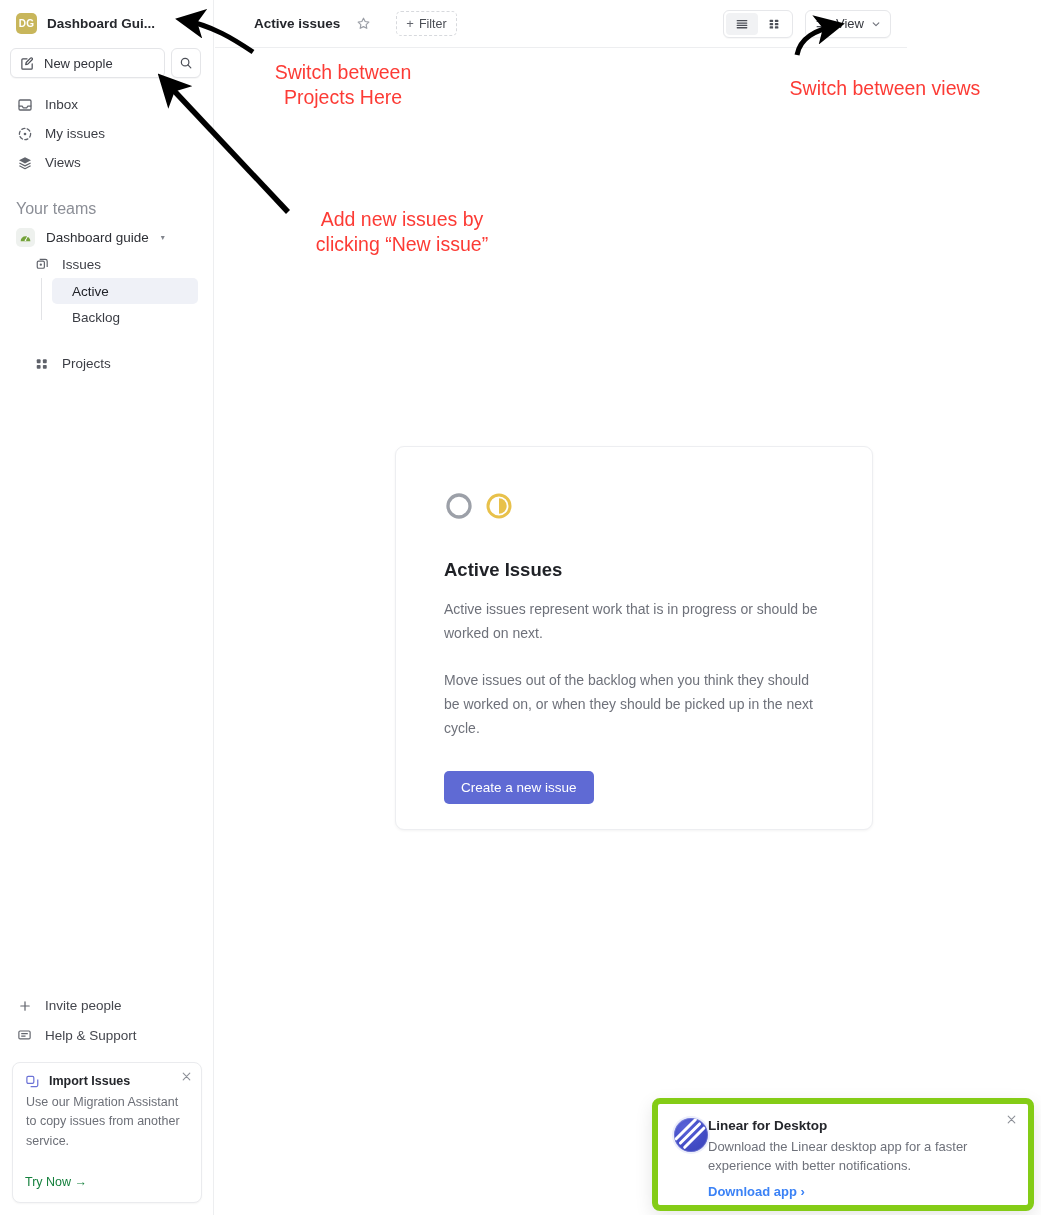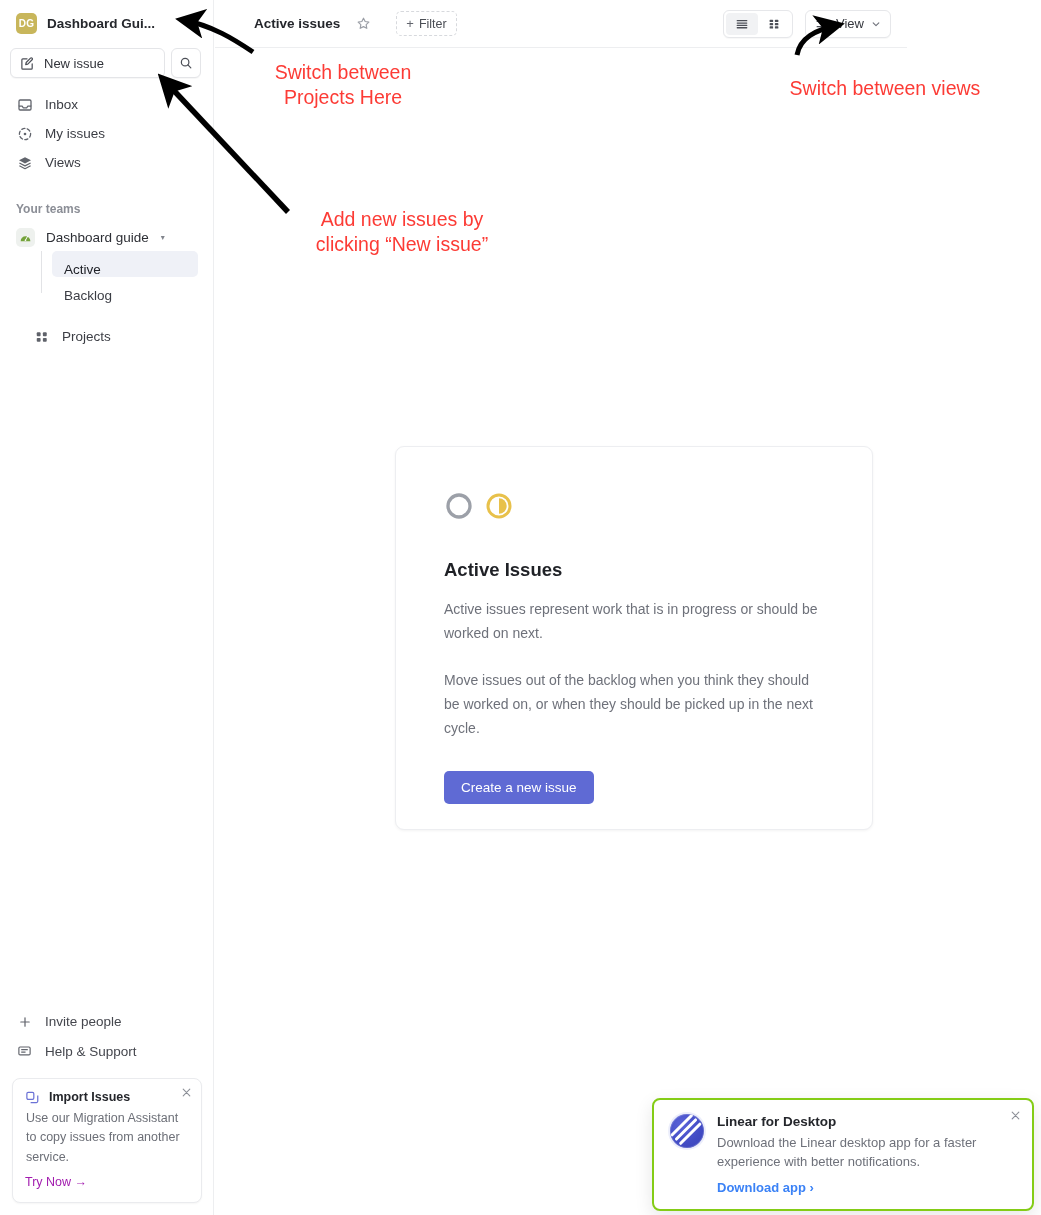--- a/index.html
+++ b/index.html
@@ -58,23 +58,23 @@
 
   .nav-group { margin-top: 12px; }
   .nav-item {
     display: flex; align-items: center; gap: 12px;
     height: 29px; padding: 0 10px 0 16px;
     font-size: 13.5px; color: #3b3d44;
   }
   .nav-item .ico { width: 17px; height: 17px; flex: none; display:flex; align-items:center; justify-content:center; color:#61646c; }
 
   .section-label {
-    font-size: 12px; color: #8b8e96;
+    font-size: 16px; color: #8b8e96;
     padding: 0 16px; margin-top: 22px; margin-bottom: 4px;
-    height: 20px; display: flex; align-items: center; font-weight: bold;
+    height: 20px; display: flex; align-items: center;
   }
   .team-row {
     display: flex; align-items: center; gap: 11px;
     height: 28px; padding: 0 10px 0 16px;
     font-size: 13.5px; color: #2d2f35; font-weight: 500;
   }
   .team-emoji {
     width: 19px; height: 19px; border-radius: 5px;
     background: #eef1ee; flex: none;
     display: flex; align-items: center; justify-content: center;
@@ -89,22 +89,22 @@
   }
   .sub-item .ico { width: 16px; height: 16px; flex:none; display:flex; align-items:center; justify-content:center; color:#5f626a; }
 
   .subsub-wrap { position: relative; padding-left: 0; }
   .subsub-rail {
     position: absolute; left: 41px; top: 0; bottom: 10px;
     width: 1px; background: #e2e3e6;
   }
   .subsub-item {
     margin-left: 52px; margin-right: 15px;
-    height: 26px; display: flex; align-items: flex-end;
-    padding-left: 12px; border-radius: 5px;
+    height: 26px; display: flex; align-items: center;
+    padding-left: 20px; border-radius: 5px;
     font-size: 13.5px; color: #3b3d44;
   }
   .subsub-item.selected { background: #eff1f7; color: #212329; }
 
   .sidebar-bottom { position: absolute; left: 0; bottom: 0; width: 214px; }
   .bottom-item {
     display: flex; align-items: center; gap: 12px;
     height: 30px; padding: 0 10px 0 16px;
     font-size: 13.5px; color: #45474e;
   }
@@ -119,21 +119,21 @@
   }
   .import-head {
     display: flex; align-items: center; gap: 9px;
     font-size: 12.5px; font-weight: 700; color: #24262b;
   }
   .import-body {
     font-size: 12.5px; color: #6c6f77; line-height: 1.55;
     margin-top: 4px; padding-left: 1px;
   }
   .import-link {
-    font-size: 12.5px; color: #a21caf; margin-top: 8px;
+    font-size: 12.5px; color: #15803d; margin-top: 24px;
     display: inline-block;
   }
   .import-close {
     position: absolute; right: 9px; top: 8px;
     color: #8d9098; font-size: 12px; line-height: 1;
   }
 
   
   #topbar {
     position: absolute; left: 215px; top: 0; right: 0; height: 48px;
@@ -194,24 +194,24 @@
     display: inline-flex; align-items: center; justify-content: center;
     height: 33px; padding: 0 17px; border-radius: 5px;
     background: #5f6ad4; color: #ffffff;
     font-size: 13.5px; font-weight: 500;
   }
 
   
   #toast {
     position: absolute; left: 652px; top: 1098px;
     width: 382px; height: 113px;
-    background: #ffffff; border: 2px solid #84cc16; border-radius: 8px;
+    background: #ffffff; border: 6px solid #84cc16; border-radius: 8px;
     box-shadow: 0 6px 18px rgba(16,18,24,.10);
     padding: 14px 16px 0 16px;
-    display: flex; gap: 13px;
+    display: flex; 
   }
   .toast-logo {
     width: 34px; height: 34px; border-radius: 50%; flex: none;
     background: radial-gradient(circle at 35% 30%, #5a63d8 0%, #414bc4 60%, #3a43b8 100%);
     position: relative; overflow: hidden;
     box-shadow: 0 0 0 2px #eceefb;
   }
   .toast-logo::before, .toast-logo::after {
     content: ""; position: absolute; background: #ffffff;
   }
@@ -259,21 +259,21 @@
     </div>
 
     <div class="action-row">
       <div class="new-issue-btn">
         <span style="display:flex">
           <svg width="15" height="15" viewBox="0 0 16 16" fill="none" stroke="#4c4f57" stroke-width="1.3" stroke-linecap="round" stroke-linejoin="round">
             <path d="M13 8.5V13a1 1 0 0 1-1 1H3a1 1 0 0 1-1-1V4a1 1 0 0 1 1-1h4.5"></path>
             <path d="M11.2 2.3a1.2 1.2 0 0 1 1.7 1.7L8.3 8.6l-2.2.5.5-2.2z"></path>
           </svg>
         </span>
-        <span>New issue</span>
+        <span>New people</span>
       </div>
       <div class="search-btn">
         <span style="display:flex">
           <svg width="14" height="14" viewBox="0 0 16 16" fill="none" stroke="#4c4f57" stroke-width="1.4" stroke-linecap="round">
             <circle cx="7" cy="7" r="4.3"></circle>
               <path d="M10.2 10.2 13.5 13.5"></path>
           </svg>
         </span>
       </div>
     </div>
@@ -316,20 +316,30 @@
         <svg width="13" height="13" viewBox="0 0 16 16">
           <path d="M2 12.5a6 6 0 1 1 12 0z" fill="#74a33b"></path>
           <path d="M8 11.2 10.6 6.5" stroke="#ffffff" stroke-width="1.2" stroke-linecap="round" fill="none"></path>
           <circle cx="8" cy="11.4" r="1" fill="#ffffff"></circle>
         </svg>
       </span>
       <span>Dashboard guide</span>
       <span class="caret">▾</span>
     </div>
 
+    <div class="sub-item">
+      <span class="ico">
+        <svg width="15" height="15" viewBox="0 0 16 16" fill="none" stroke="currentColor" stroke-width="1.25" stroke-linejoin="round">
+          <rect x="2.4" y="4.4" width="7.6" height="7.6" rx="1.4"></rect>
+          <path d="M5 2.6h6a2 2 0 0 1 2 2v6"></path>
+          <circle cx="6.2" cy="8.2" r="1.2" fill="currentColor" stroke="none"></circle>
+        </svg>
+      </span>
+      <span>Issues</span>
+    </div>
 
     <div class="subsub-wrap">
       <div class="subsub-rail"></div>
       <div class="subsub-item selected">
         <span>Active</span>
       </div>
       <div class="subsub-item">
         <span>Backlog</span>
       </div>
     </div>

